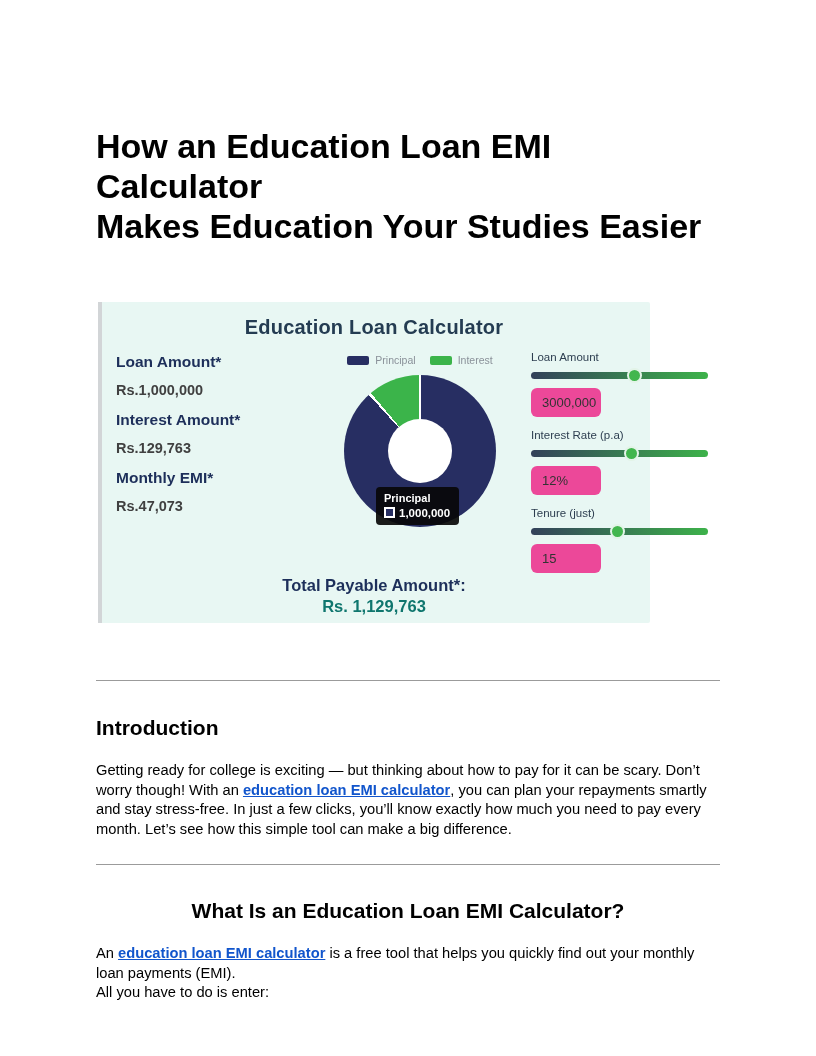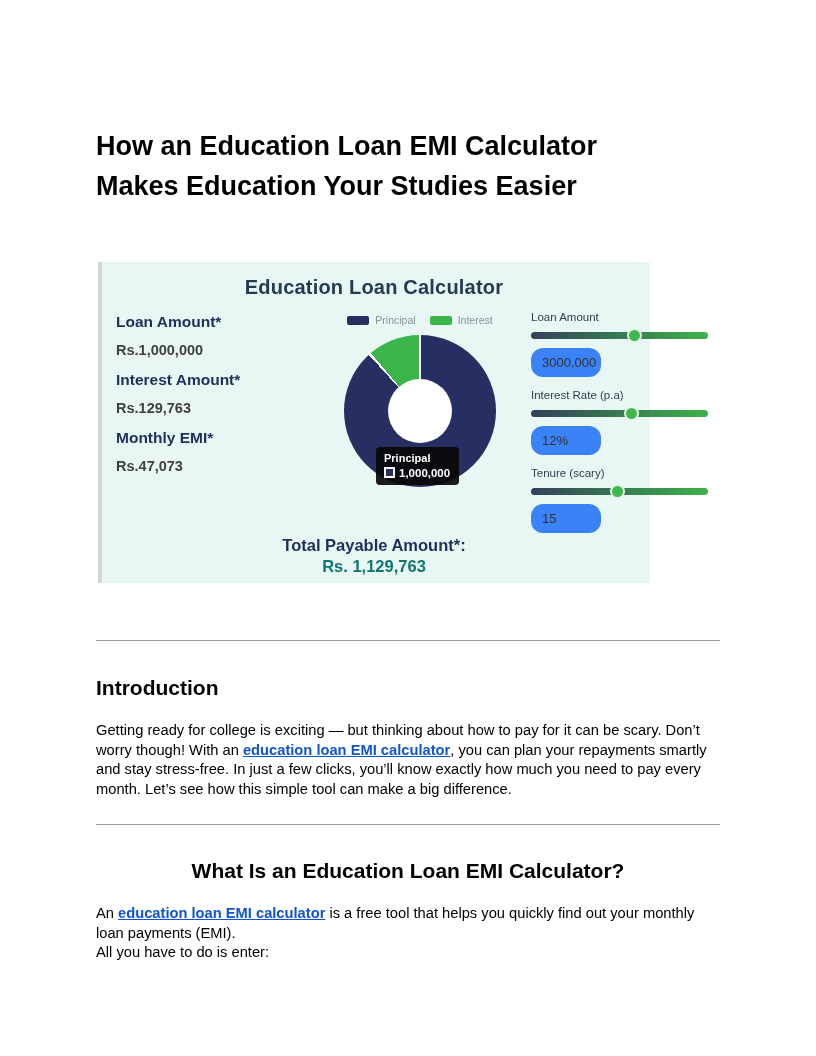--- a/index.html
+++ b/index.html
@@ -8,21 +8,21 @@
     width:816px; height:1056px;
     font-family:"Liberation Sans", sans-serif;
     color:#000;
     overflow:hidden;
   }
   .page { padding:0 96px; }
 
   
   .doc-title {
     margin-top:126px;
-    font-size:27px; line-height:40px; font-weight:700; color:#000;
+    font-size:34px; line-height:40px; font-weight:700; color:#000;
   }
 
   
   .calc {
     position:relative;
     margin-top:56px; margin-left:2px;
     width:552px; height:321px;
     background:#e8f7f3;
     border-radius:2px;
   }
@@ -67,21 +67,21 @@
   .slider-track {
     position:relative; height:7px; border-radius:4px;
     background:linear-gradient(90deg,#33415a,#3db24a);
   }
   .slider-thumb {
     position:absolute; top:-4px; width:15px; height:15px; border-radius:50%;
     background:#42b64e; border:2px solid rgba(236,248,240,.95);
   }
   .slider-input {
     margin-top:9px; width:70px; height:29px;
-    background:#3b82f6; border:none; border-radius:12px;
+    background:#ec4899; border:none; border-radius:6px;
     font-family:"Liberation Sans", sans-serif;
     font-size:13px; color:#333; padding-left:11px;
   }
 
   
   .calc-total { position:absolute; left:0; right:0; top:274px; text-align:center; }
   .total-label { font-size:16.5px; font-weight:700; color:#1d2f5a; line-height:19px; margin-bottom:2px; }
   .total-value { font-size:16.5px; font-weight:700; color:#0f766e; line-height:19px; }
 
   
@@ -150,21 +150,21 @@
         <input class="slider-input" readonly="" value="3000,000" style="">
       </div>
       <div class="slider-group">
         <div class="slider-label">Interest Rate (p.a)</div>
         <div class="slider-track">
           <div class="slider-thumb" style="left: calc(56.5% - 7px);"></div>
         </div>
         <input class="slider-input" readonly="" value="12%" style="">
       </div>
       <div class="slider-group">
-        <div class="slider-label">Tenure (scary)</div>
+        <div class="slider-label">Tenure (just)</div>
         <div class="slider-track">
           <div class="slider-thumb" style="left: calc(48.5% - 7px);"></div>
         </div>
         <input class="slider-input" readonly="" value="15" style="">
       </div>
     </div>
 
     <div class="calc-total">
       <div class="total-label">Total Payable Amount*:</div>
       <div class="total-value">Rs. 1,129,763</div>

